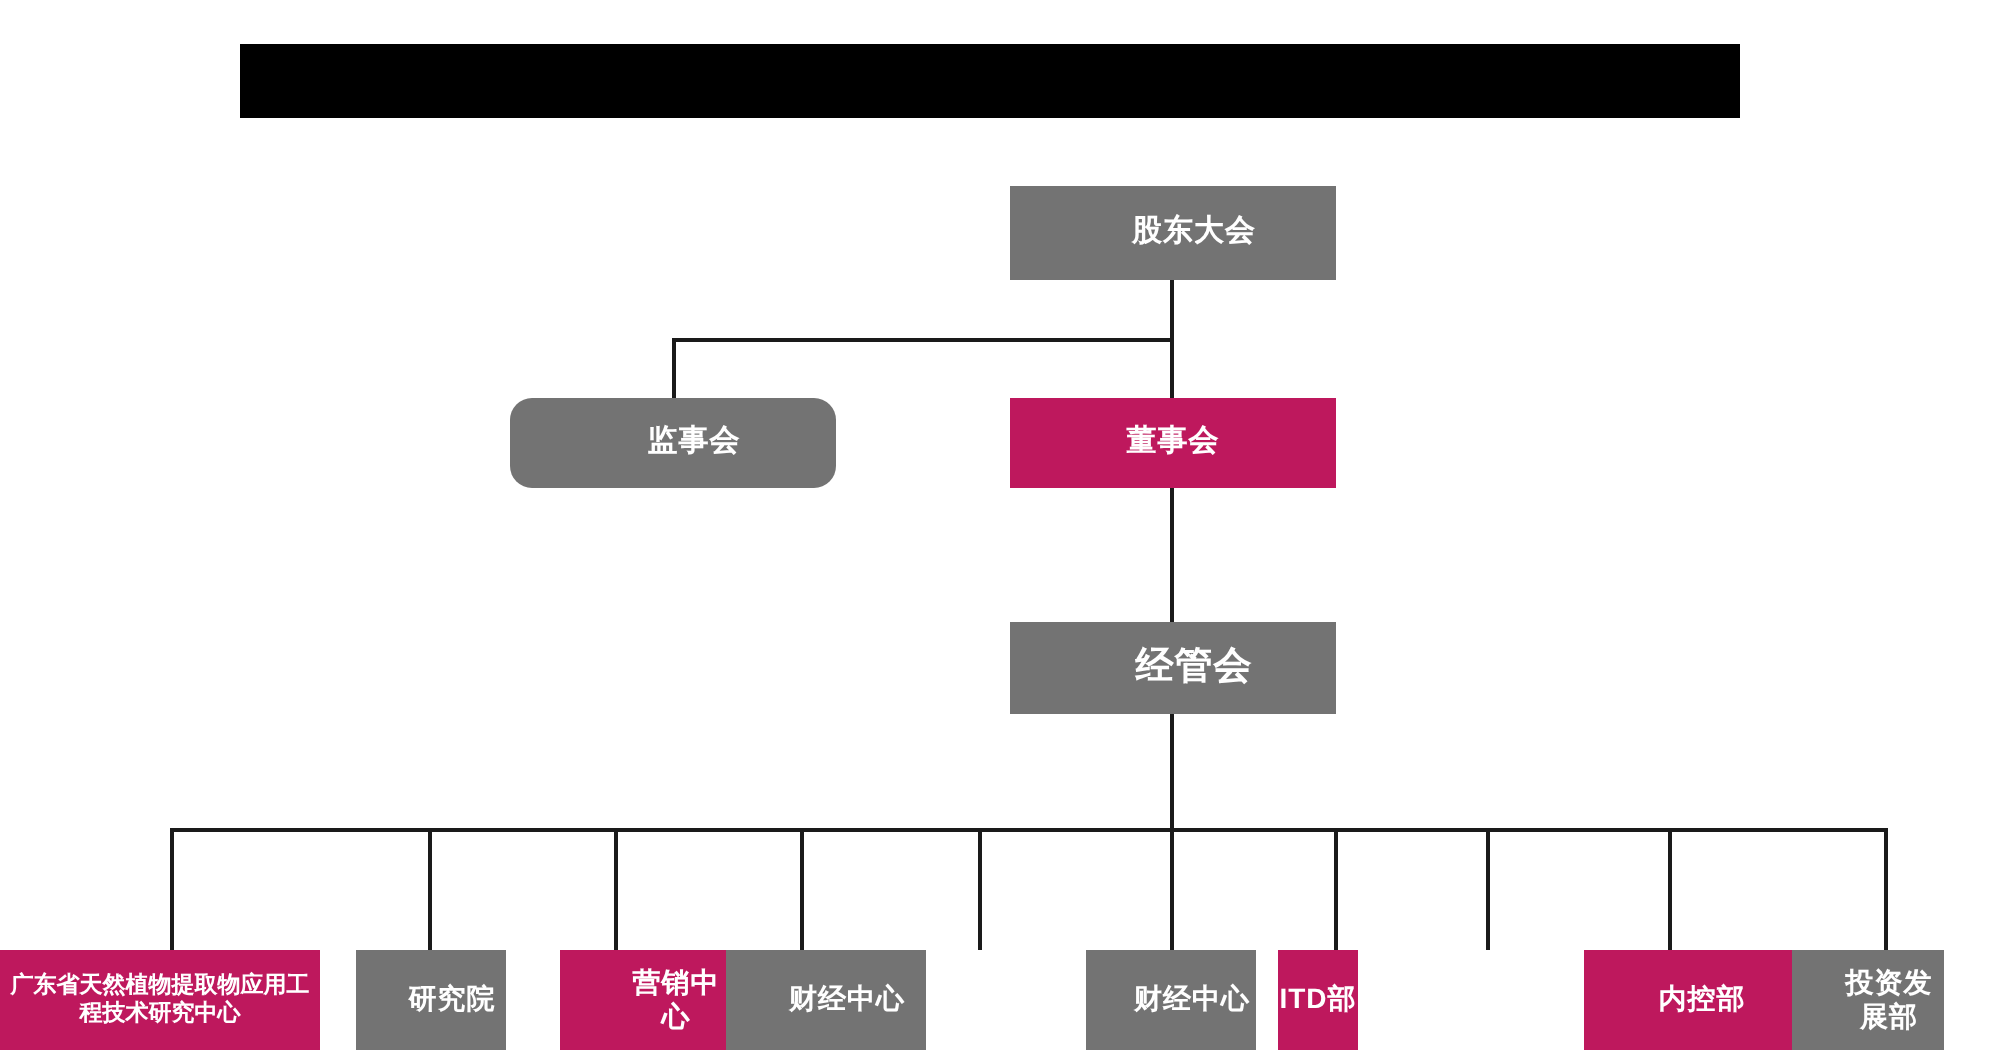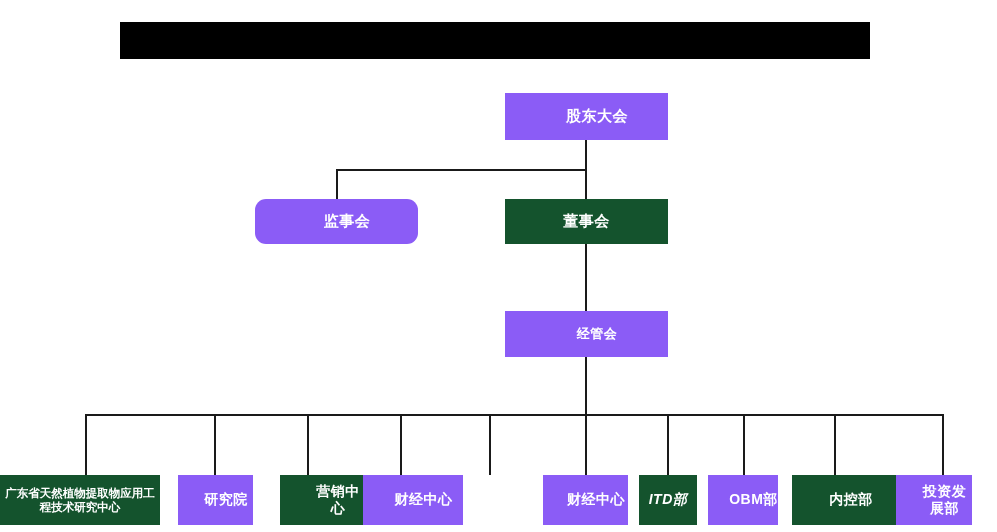--- a/index.html
+++ b/index.html
@@ -33,26 +33,26 @@
     display: flex;
     align-items: center;
     justify-content: center;
     text-align: center;
     color: #ffffff;
     font-weight: bold;
     line-height: 1.22;
     letter-spacing: 0.5px;
     z-index: 3;
   }
-  .node.dark  { background: #8b5cf6; padding-left: 21px; }
-  .node.light { background: #14532d; }
+  .node.dark  { background: #737373; padding-left: 21px; }
+  .node.light { background: #be185d; }
 
   .node.lvl1 { font-size: 15px; }
   .node.lvl2 { font-size: 15px; }
-  .node.lvl3 { font-size: 13px; }
+  .node.lvl3 { font-size: 19px; }
   .node.leaf { font-size: 14px; }
   .node.leaf.tiny { font-size: 11.5px; letter-spacing: 0px; padding: 0 5px; }
 
   
   .conn {
     position: absolute;
     background: #1a1a1a;
     z-index: 1;
   }
   .conn.v { width: 2px; }
@@ -101,21 +101,20 @@
 
   <div class="node dark leaf" style="left:178px; top:475px; width:75px; height:50px;">研究院</div>
 
   <div class="node light leaf" style="left:280px; top:475px; width:85px; height:50px;padding-left:31px;">营销中心</div>
 
   <div class="node dark leaf" style="left:363px; top:475px; width:100px; height:50px;">财经中心</div>
 
 
   <div class="node dark leaf" style="left:543px; top:475px; width:85px; height:50px;">财经中心</div>
 
-  <div class="node light leaf" style="left:639px; top:475px; width:58px; height:50px;font-style:italic;">ITD部</div>
+  <div class="node light leaf" style="left:639px; top:475px; width:40px; height:50px;">ITD部</div>
 
-  <div class="node dark leaf" style="left:708px; top:475px; width:70px; height:50px;">OBM部</div>
 
   <div class="node light leaf" style="left:792px; top:475px; width:118px; height:50px;">内控部</div>
 
   <div class="node dark leaf" style="left:896px; top:475px; width:76px; height:50px;">投资发展部</div>
 
 </div>
 
 </body></html>

